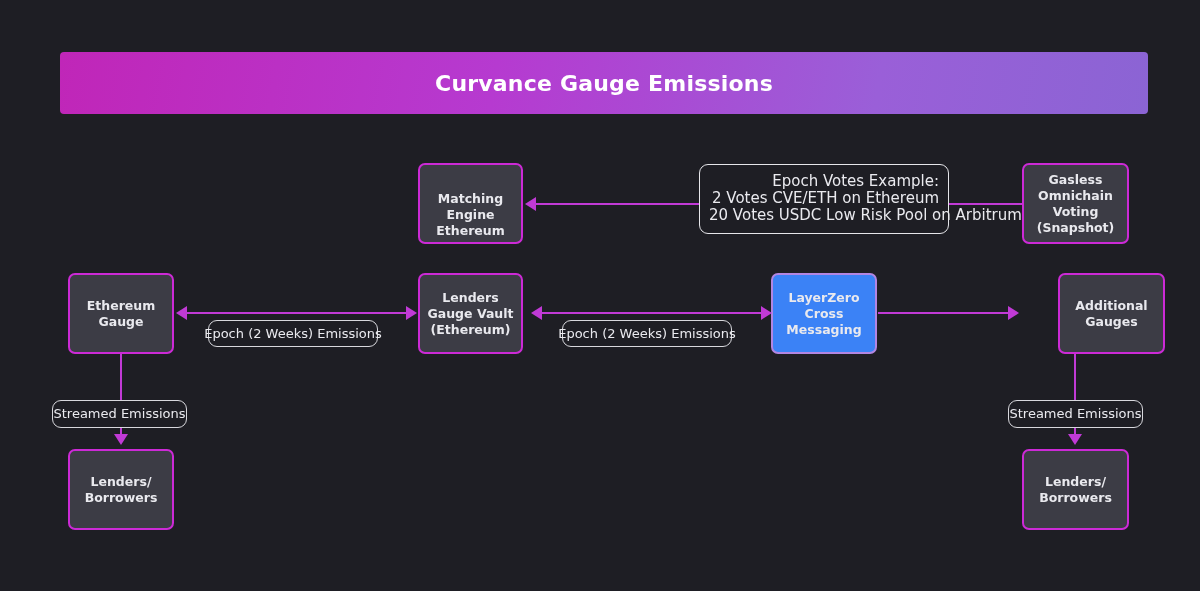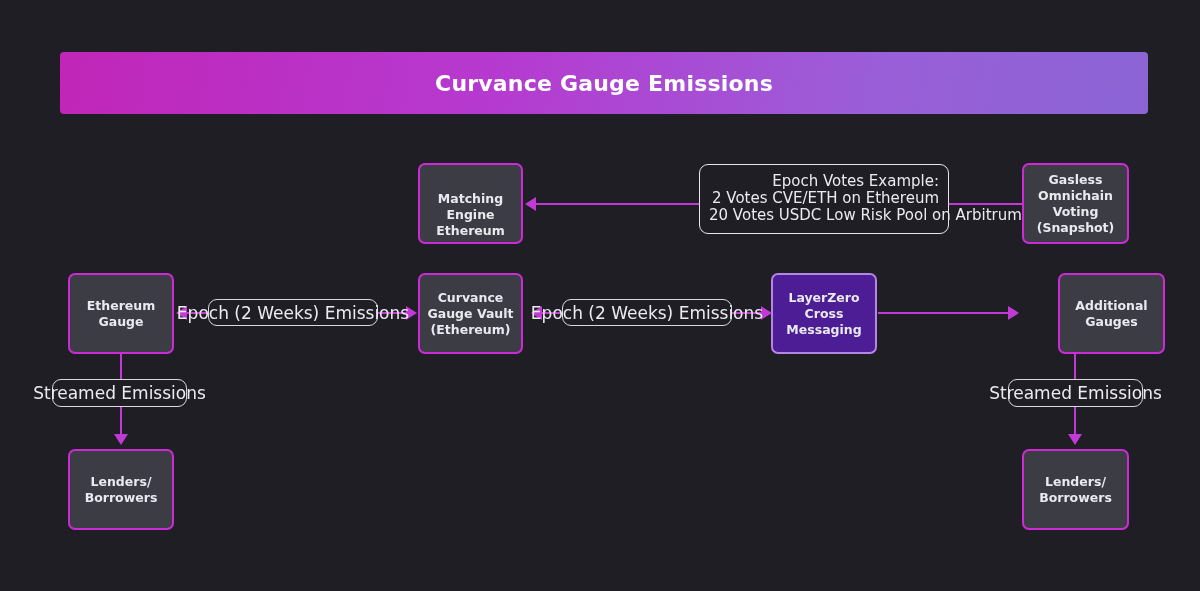--- a/index.html
+++ b/index.html
@@ -47,41 +47,42 @@
     text-align: center;
     font-size: 12.5px;
     font-weight: 700;
     line-height: 16px;
     color: #e9e9ee;
     background: #3c3c45;
     border: 2px solid #cc2ad6;
     padding: 4px 6px;
   }
   .node.lz {
-    background: #4c1d95;
+    background: #3b82f6;
     border: 2px solid #b286e2;
     font-weight: 700;
   }
 
   
   .edge-label {
     position: absolute;
     box-sizing: border-box;
     border-radius: 9px;
     border: 1.6px solid #d8d8dd;
     background: #1e1e24;
     color: #eaeaef;
-    font-size: 17px;
+    font-size: 13px;
     line-height: 14px;
     display: flex;
     align-items: center;
     justify-content: center;
     padding: 6px 10px;
     white-space: nowrap;
     z-index: 3;
+    margin-top: 21px;
   }
 
   
   #epoch-votes-note {
     position: absolute;
     left: 699px;
     top: 164px;
     width: 250px;
     box-sizing: border-box;
     border-radius: 9px;
@@ -174,21 +175,21 @@
 <div class="node" id="node-ethereum-gauge" style="left:68px; top:273px; width:106px; height:81px;">
   <span style="white-space:pre-line;">Ethereum
 Gauge</span>
 </div>
 
 <div class="edge-label" id="label-epoch-left" style="left:208px; top:299px; width:170px; height:27px;">
   <span>Epoch (2 Weeks) Emissions</span>
 </div>
 
 <div class="node" id="node-central-gauge-vault" style="left:418px; top:273px; width:105px; height:81px;">
-  <span style="white-space:pre-line;">Curvance
+  <span style="white-space:pre-line;">Lenders
 Gauge Vault
 (Ethereum)</span>
 </div>
 
 <div class="edge-label" id="label-epoch-right" style="left:562px; top:299px; width:170px; height:27px;">
   <span>Epoch (2 Weeks) Emissions</span>
 </div>
 
 <div class="node lz" id="node-layerzero" style="left:771px; top:273px; width:106px; height:81px;">
   <span style="white-space:pre-line;">LayerZero

